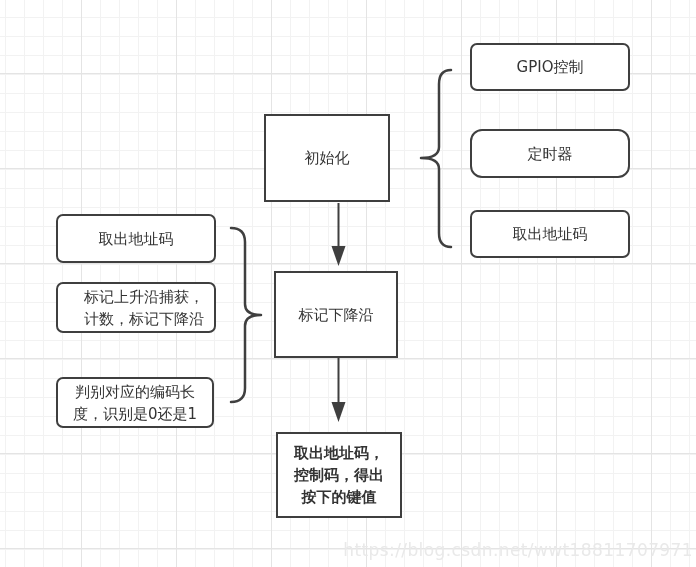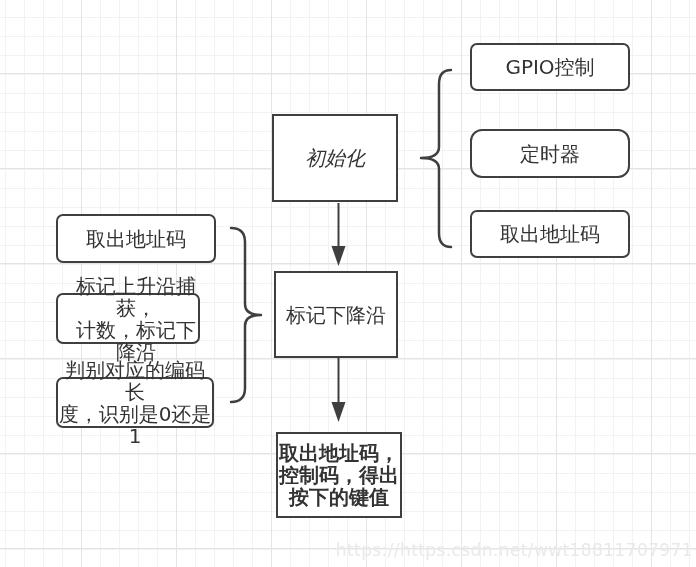--- a/index.html
+++ b/index.html
@@ -29,21 +29,21 @@
   .node {
     position: absolute;
     box-sizing: border-box;
     background: var(--background, #ffffff);
     border: 2px solid var(--stroke, #3f3f3f);
     color: var(--text, #333333);
     display: flex;
     align-items: center;
     justify-content: center;
     text-align: center;
-    font-size: 20px;
+    font-size: 15px;
     line-height: 22px;
     white-space: pre-line;
     z-index: 2;
   }
   .node.round {
     border-radius: 7px;
     border-width: 2.5px;
   }
 
   .watermark {
@@ -68,37 +68,37 @@
       <path d="M338.5 357 L338.5 403"></path>
       <path stroke-width="2.5" stroke-linecap="round" stroke-linejoin="round" d="M451 70 Q439 70 439 84 L439 147 Q439 158 421 158 Q439 158 439 169 L439 233 Q439 247 451 247"></path>
       <path stroke-width="2.5" stroke-linecap="round" stroke-linejoin="round" d="M231 228 Q245 228 245 242 L245 304 Q245 315 261 315 Q245 315 245 326 L245 388 Q245 402 231 402"></path>
     </g>
     <g stroke="none" fill="#3f3f3f">
       <polygon points="338.5,266 331.5,246 345.5,246"></polygon>
       <polygon points="338.5,422 331.5,402 345.5,402"></polygon>
     </g>
   </svg>
 
-  <div class="node sharp" style="left:272px; top:114px; width:126px; height:88px;font-style:italic;">初始化</div>
+  <div class="node sharp" style="left:264px; top:114px; width:126px; height:88px;">初始化</div>
 
   <div class="node round" style="left:470px; top:43px; width:160px; height:48px;">GPIO控制</div>
 
   <div class="node round" style="left:470px; top:129px; width:160px; height:49px;border-radius:12px;">定时器</div>
 
   <div class="node round" style="left:470px; top:210px; width:160px; height:48px;">取出地址码</div>
 
   <div class="node round" style="left:56px; top:214px; width:160px; height:49px;">取出地址码</div>
 
-  <div class="node round" style="left:56px; top:293px; width:144px; height:51px;padding-left:16px;">标记上升沿捕获，
+  <div class="node round" style="left:56px; top:282px; width:160px; height:51px;padding-left:16px;">标记上升沿捕获，
 计数，标记下降沿</div>
 
   <div class="node round" style="left:56px; top:377px; width:158px; height:51px;text-align:center;">判别对应的编码长
 度，识别是0还是1</div>
 
   <div class="node sharp" style="left:274px; top:271px; width:124px; height:87px;">标记下降沿</div>
 
   <div class="node sharp" style="left:276px; top:432px; width:126px; height:86px;font-weight:bold;">取出地址码，
 控制码，得出
 按下的键值</div>
 
-  <div class="watermark">https://https.csdn.net/wwt18811707971</div>
+  <div class="watermark">https://blog.csdn.net/wwt18811707971</div>
 
 </div>
 
 </body></html>

